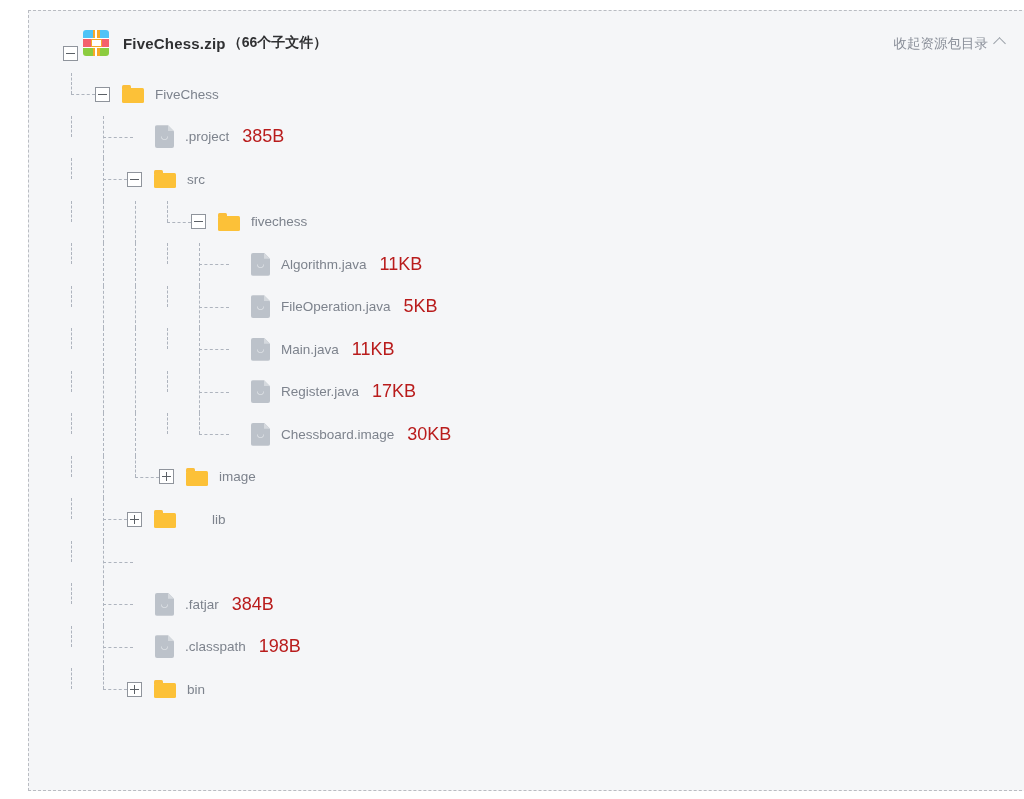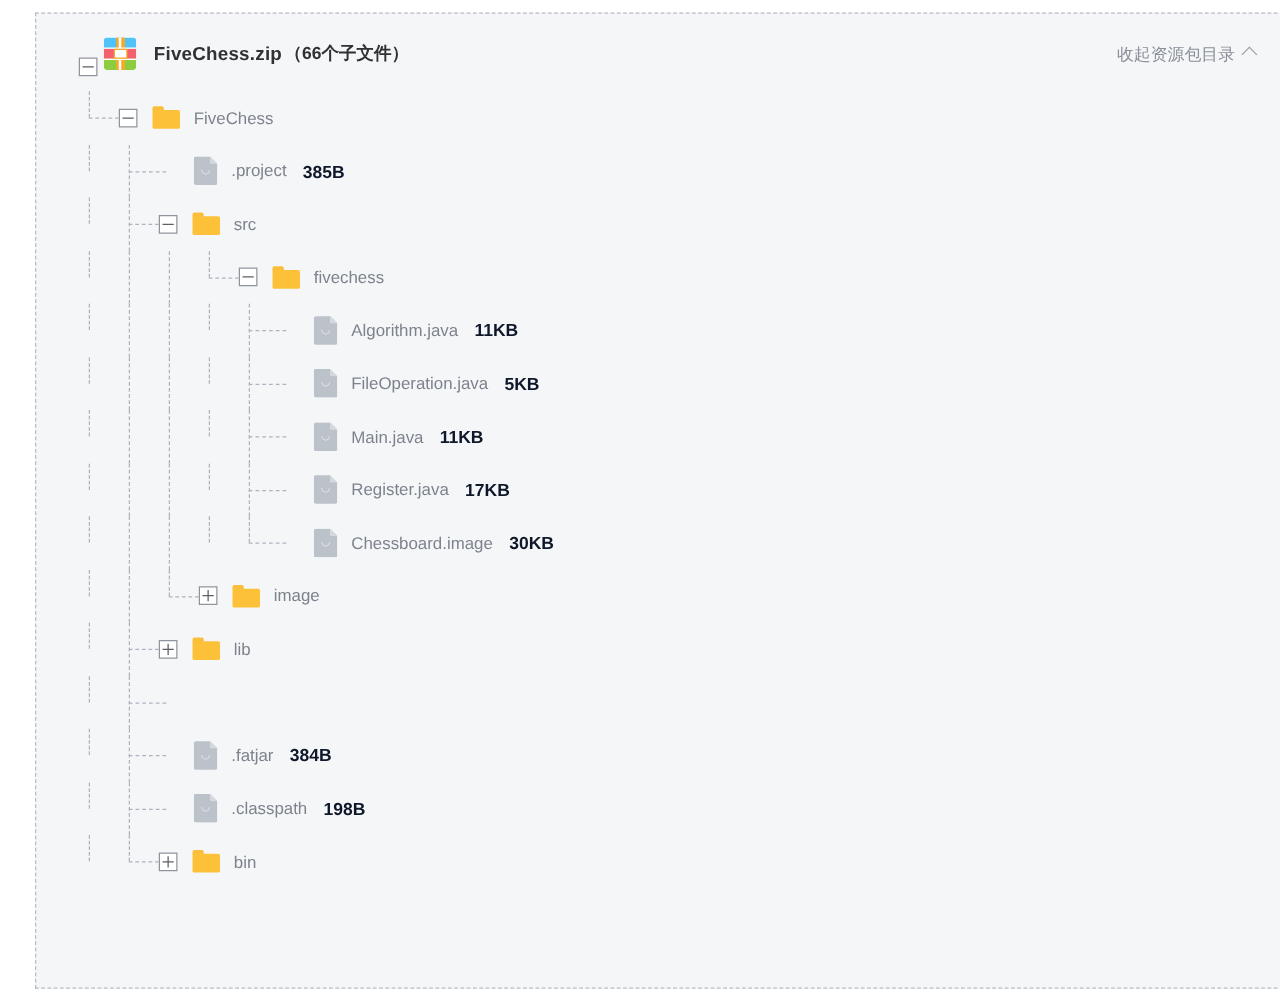--- a/index.html
+++ b/index.html
@@ -229,24 +229,23 @@
   }
 
   .label {
     margin-left: 11px;
     font-size: 13.5px;
     color: #7d838d;
     white-space: nowrap;
   }
   .size {
     margin-left: 13px;
-    font-size: 14px;
-    color: #0f172a;
+    font-size: 18px;
+    color: #b91c1c;
     white-space: nowrap;
-    font-weight: bold;
   }
 </style>
 </head>
 <body>
 
 <div class="page">
   <div class="panel">
 
     <div class="header">
 
@@ -427,21 +426,21 @@
               <span class="body"></span>
             </div>
             <span class="label">image</span>
           </div>
         </div>
         <div class="row">
           <div class="hline" style="left: 73.5px; top: 21.25px; width: 24.5px;"></div>
           <div class="vline" style="left: 41.5px; top: 0px; height: 21.25px;"></div>
           <div class="vline" style="left: 73.5px; top: 0px; height: 42.5px;"></div>
           <div class="expander plus" style="left: 98px; top: 13.75px;"></div>
-          <div class="row-inner" style="margin-left: 125px;">
+          <div class="row-inner" style="margin-left: 125px; gap: 25px;">
             <div class="folder">
               <span class="tab"></span>
               <span class="body"></span>
             </div>
             <span class="label">lib</span>
           </div>
         </div>
         <div class="row">
           <div class="hline" style="left: 73.5px; top: 21.25px; width: 30.5px;"></div>
           <div class="vline" style="left: 41.5px; top: 0px; height: 21.25px;"></div>

